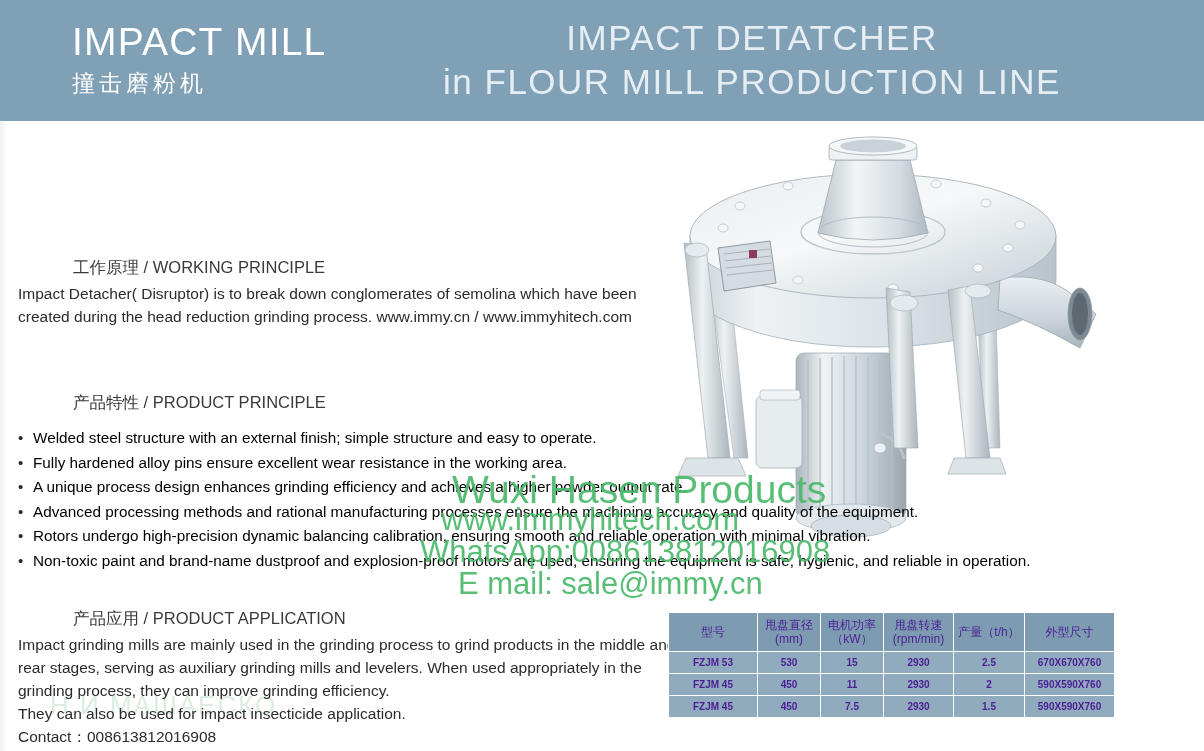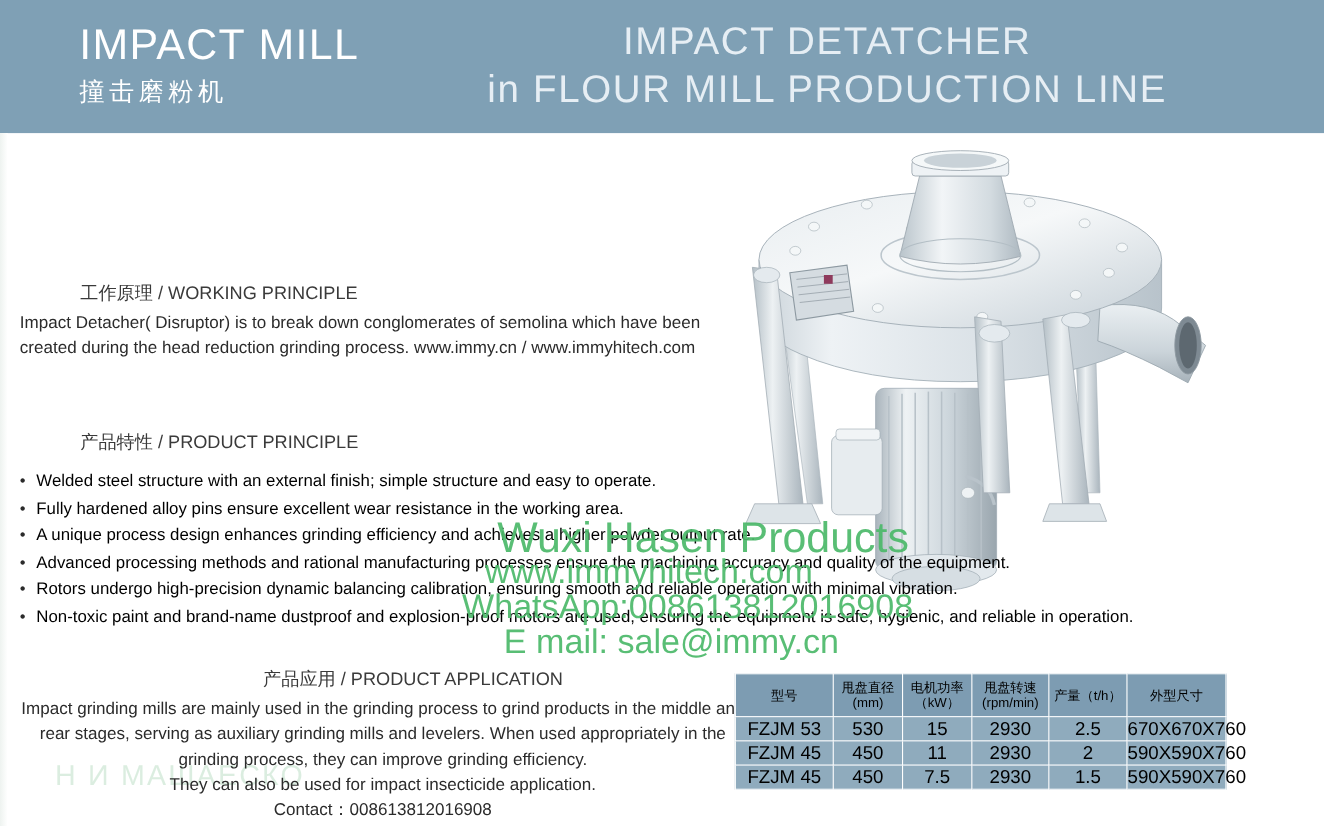--- a/index.html
+++ b/index.html
@@ -55,21 +55,21 @@
   .feat-list li{
     font-size:15.3px;line-height:24.5px;color:#000000;white-space:nowrap;
     position:relative;padding-left:15px;
   }
   .feat-list li::before{
     content:"\2022";position:absolute;left:0;top:0;font-size:15px;color:#2b2b2b;
   }
 
   .block-principle{position:absolute;left:18px;top:255px;width:650px;}
   .block-features{position:absolute;left:18px;top:390px;width:1180px;}
-  .block-application{position:absolute;left:18px;top:606px;width:660px;text-align:center;}
+  .block-application{position:absolute;left:18px;top:606px;width:660px;}
 
   .contact-line{font-size:15.5px;line-height:23px;color:#2b2b2b;}
 
   
   .photo{
     position:absolute;left:648px;top:128px;width:450px;height:470px;
   }
 
   
   .wm{
@@ -86,28 +86,28 @@
     color:#bfe0c8;opacity:.55;white-space:nowrap;pointer-events:none;text-align:center;
   }
 
   
   .spec-table{
     position:absolute;left:668px;top:612px;width:440px;
     border-collapse:collapse;table-layout:fixed;
     background:#8aa7ba;
   }
   .spec-table th,.spec-table td{
-    border:1.5px solid #ffffff;color:#000000;text-align:center;
+    border:1.5px solid #ffffff;color:#4c1d95;text-align:center;
     font-size:11.5px;font-weight:400;padding:0;
   }
   .spec-table thead th{
     background:#7d9cb2;height:38px;line-height:14px;font-size:12px;
   }
   .spec-table tbody td{
-    background:#8fabbd;height:21px;font-size:17px;
+    background:#8fabbd;height:21px;font-size:10px;font-weight:bold;
   }
   .th-l1{display:block;}
   .th-l2{display:block;}
   .c0{width:88px;} .c1{width:62px;} .c2{width:62px;}
   .c3{width:69px;} .c4{width:70px;} .c5{width:89px;}
 </style>
 </head>
 <body>
 
 <div class="page">

